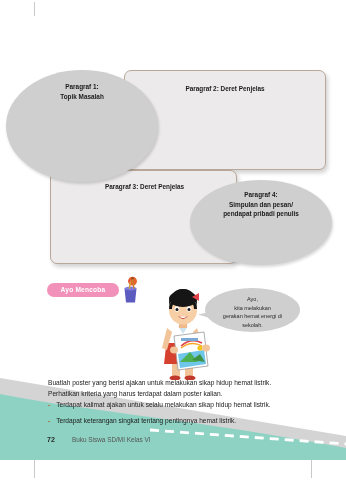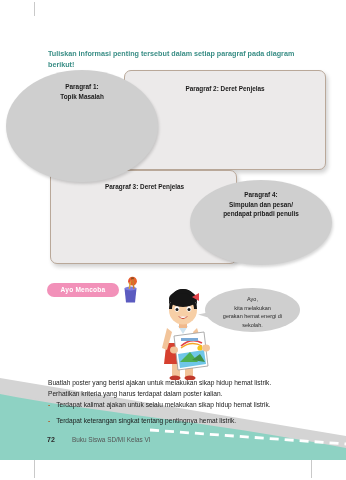--- a/index.html
+++ b/index.html
@@ -87,21 +87,20 @@
 <body>
 
 <div class="page">
 
   <div class="crop-mark crop-top"></div>
   <div class="crop-mark crop-bl"></div>
   <div class="crop-mark crop-br"></div>
   <div class="crop-mark crop-vl"></div>
   <div class="crop-mark crop-vr"></div>
 
-  <div class="intro">Tuliskan informasi penting tersebut dalam setiap paragraf pada diagram berikut!</div>
 
   <div class="diagram">
 
     <div class="ellipse" id="p1-ellipse"></div>
     <div class="shape-text" id="p1-text" style="white-space: pre-line;">Paragraf 1:
 Topik Masalah</div>
 
     <div class="rbox" id="p2-box"></div>
     <div class="shape-text" id="p2-text" style="white-space: pre-line;">Paragraf  2: Deret Penjelas</div>
 

